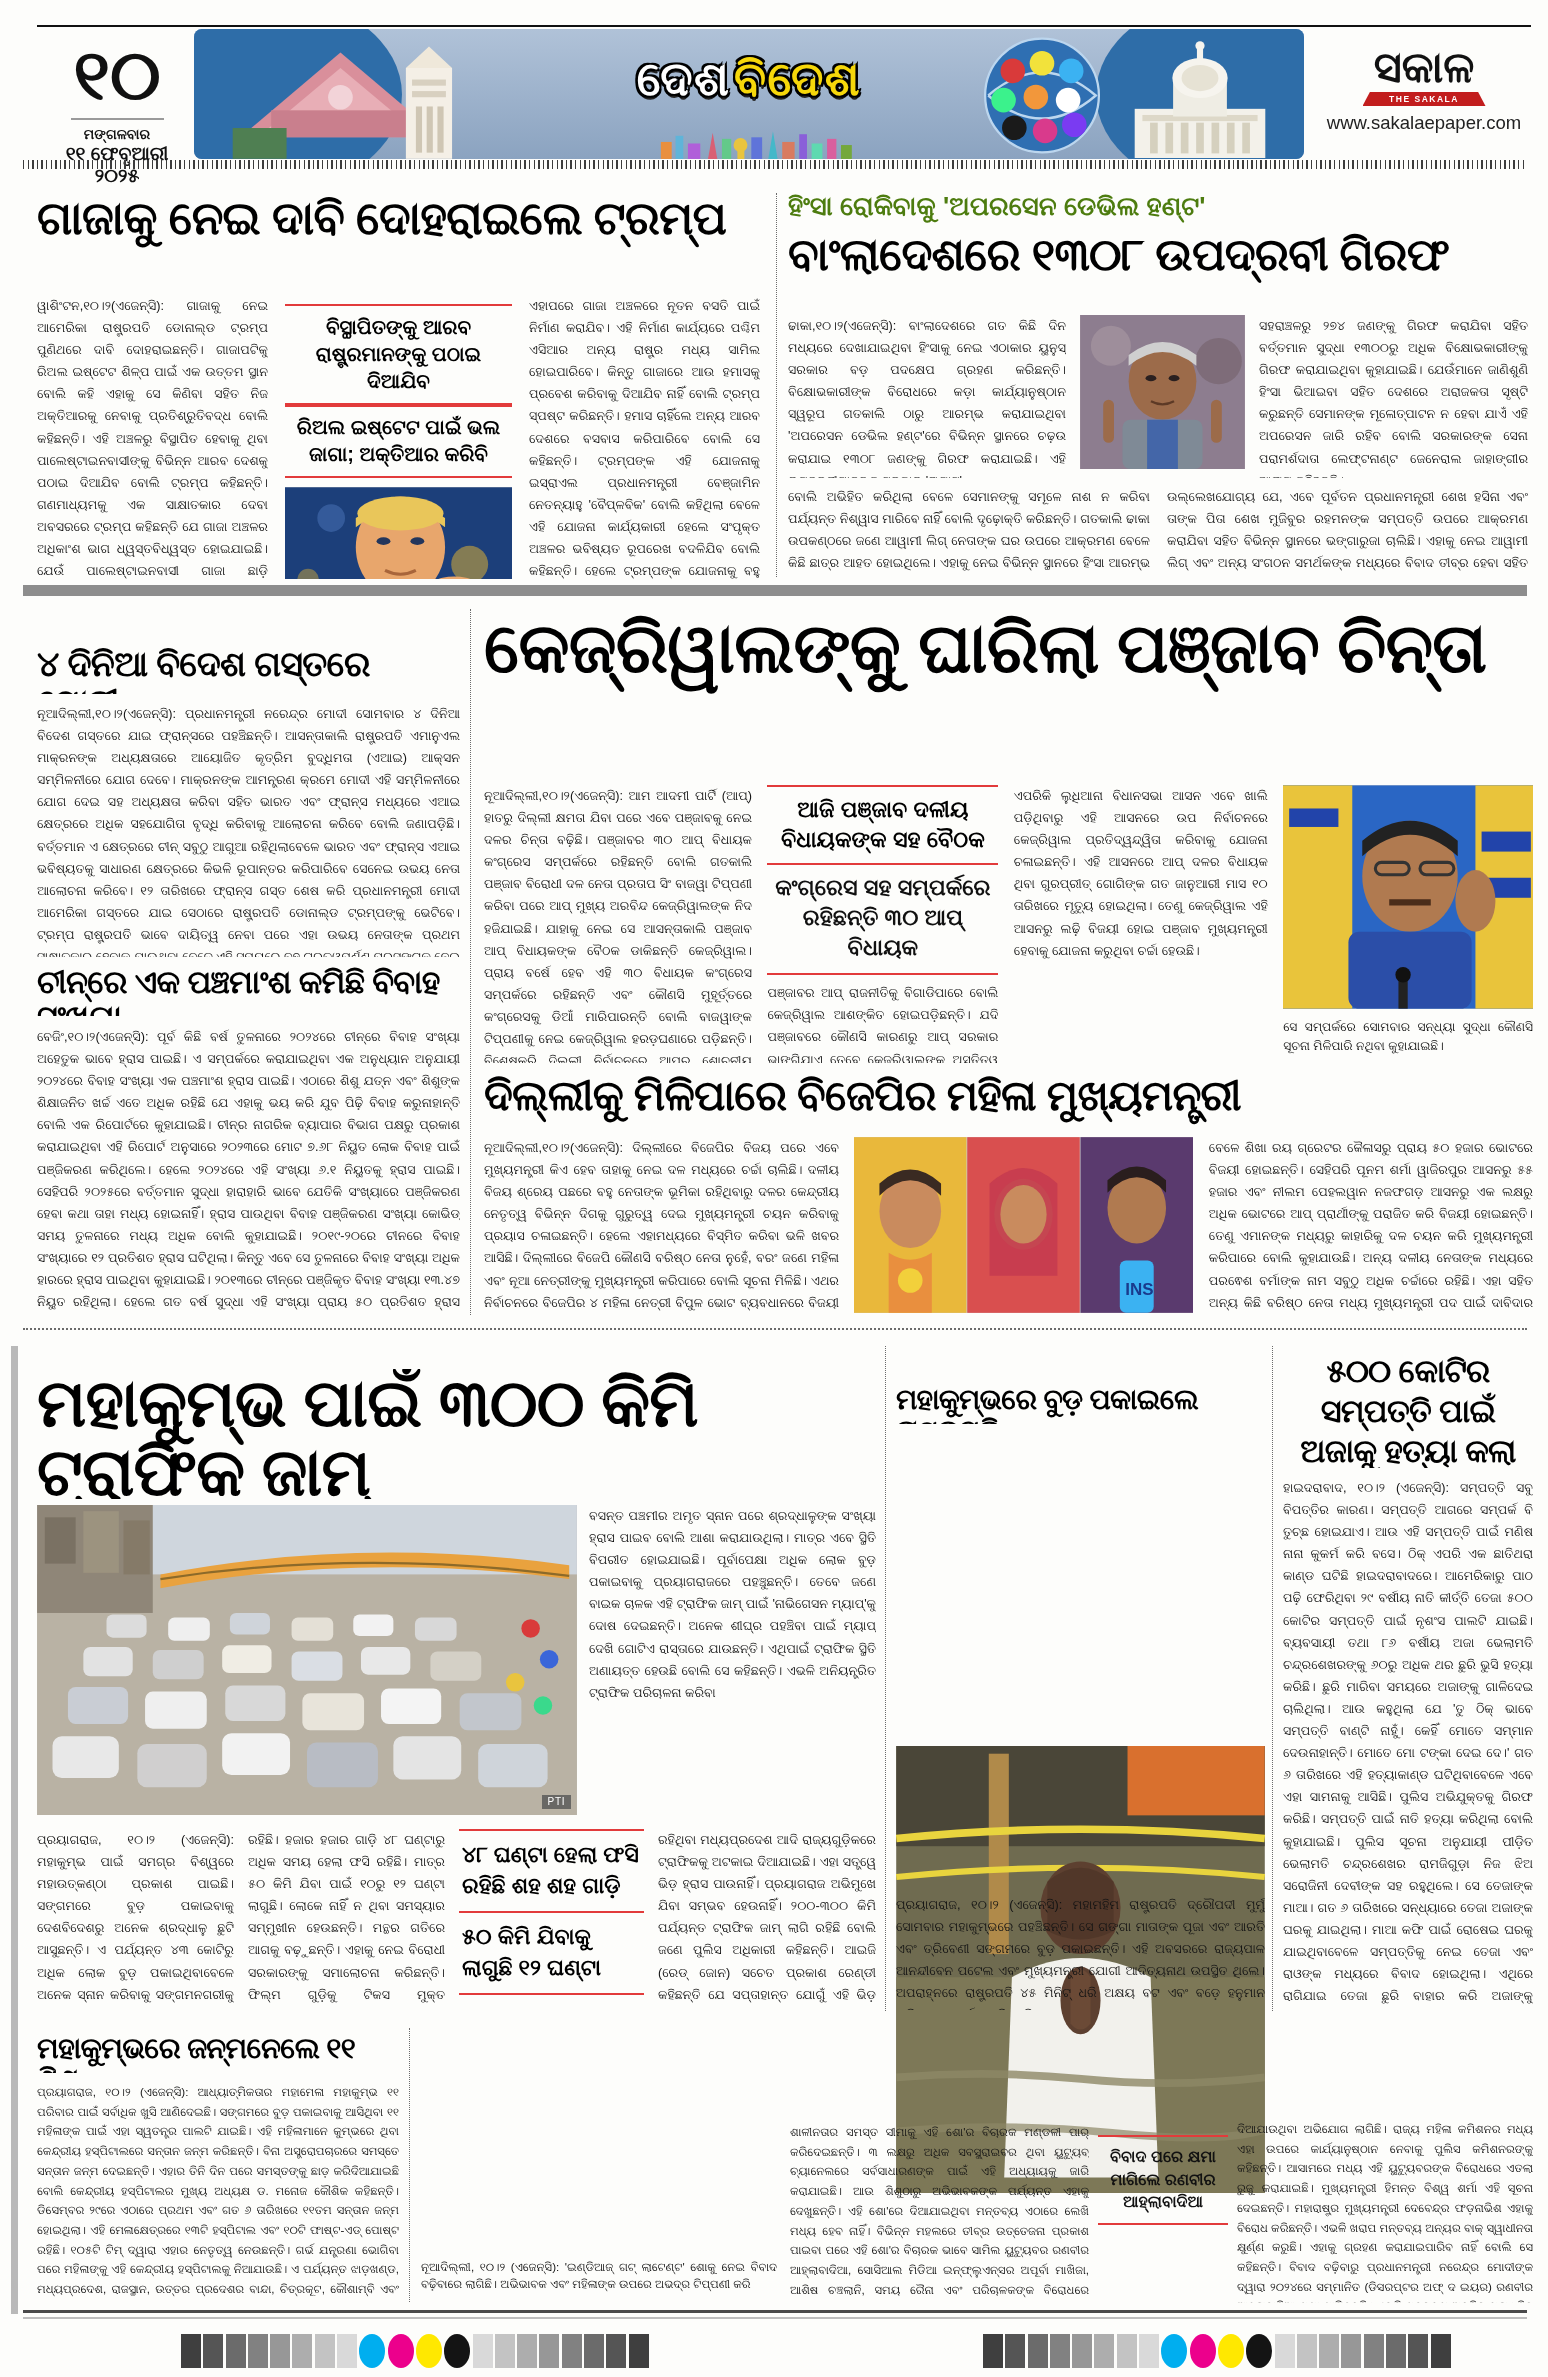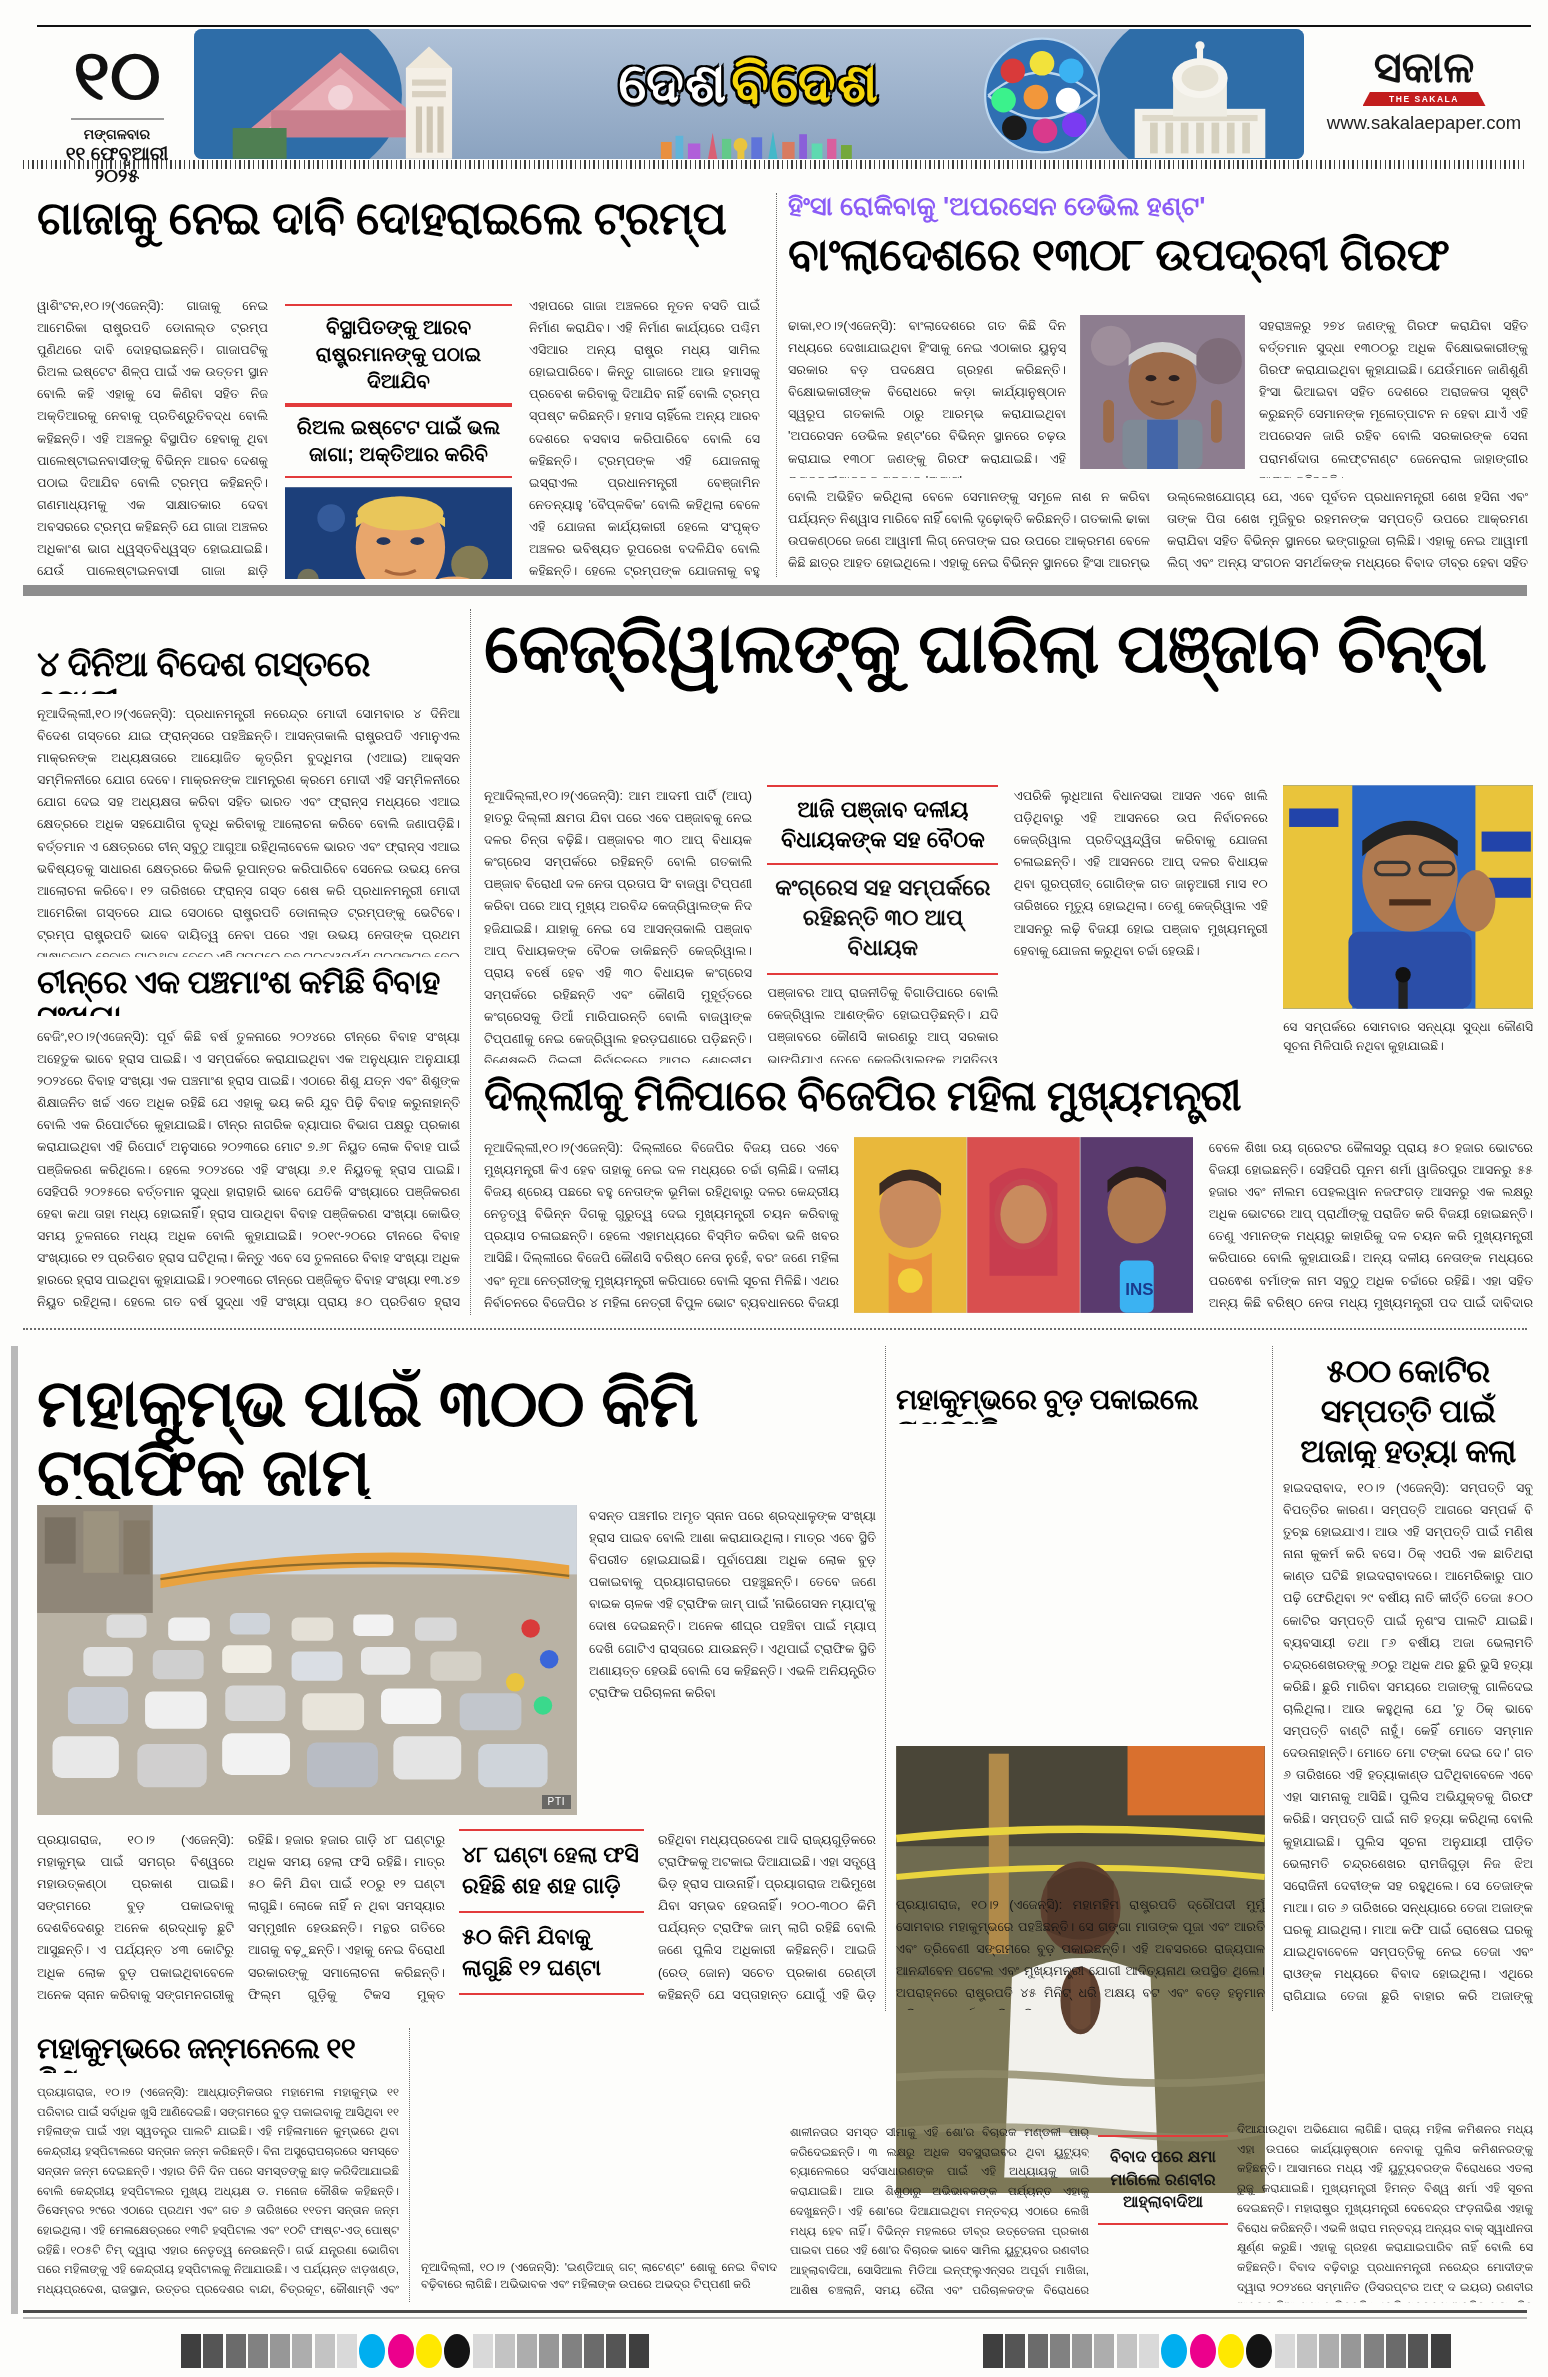--- a/index.html
+++ b/index.html
@@ -8,29 +8,29 @@
   .abs{position:absolute;}
   .hl{font-weight:900;color:#000;line-height:1.08;letter-spacing:-0.8px;overflow:hidden;}
   .body-col{overflow:hidden;text-align:justify;font-size:12.7px;line-height:1.74;color:#141414;}
   .body-sm{overflow:hidden;text-align:justify;font-size:11.6px;line-height:1.7;color:#141414;}
   .vdot{border-left:1.5px dotted #6b6b6b;width:0;}
   .hdot{border-top:2.3px dotted #6b6b6b;height:0;}
   .graybar{background:#8d8d8d;}
   .redbox{border-top:2.3px solid #e23b3b;border-bottom:2.3px solid #e23b3b;padding:7.7px 4.6px;
           font-weight:800;text-align:center;font-size:20px;line-height:1.35;color:#000;}
   .redline{border-bottom:2.3px solid #e23b3b;}
-  .kicker{font-weight:800;color:#8b5cf6;overflow:hidden;}
+  .kicker{font-weight:800;color:#4d7c0f;overflow:hidden;}
   .caption{font-size:12.3px;line-height:1.5;color:#111;text-align:justify;overflow:hidden;}
   .photo{position:relative;overflow:hidden;background:#ccc;}
   .pti{position:absolute;right:6.2px;bottom:6.2px;background:rgba(90,90,90,.85);color:#fff;
        font-size:10px;padding:1.5px 5.4px;letter-spacing:0.8px;}
   .ticks{background:repeating-linear-gradient(90deg,#3c3c3c 0 1.5px,transparent 1.5px 4.6px);}
   .pq{font-weight:800;text-align:left;font-size:22px;line-height:1.4;color:#000;padding:9.3px 3.1px;}
   .rule-red{height:0;border-top:2.3px solid #e23b3b;}
-  .mast-title{font-weight:900;font-size:55px;letter-spacing:1.5px;
+  .mast-title{font-weight:900;font-size:47px;letter-spacing:1.5px;
       text-shadow:-2.3px -2.3px 0 #000,2.3px -2.3px 0 #000,-2.3px 2.3px 0 #000,2.3px 2.3px 0 #000,0 3.9px 0 #222;}
   .gray-edge{background:#b9b9b9;}
   .cmyk{display:flex;align-items:center;gap:2.3px;}
   .cmyk .sw{width:20px;height:34px;}
   .cmyk .dot{width:26px;height:34px;border-radius:50%;}
 </style>
 </head>
 <body>
 
 <div id="page">

